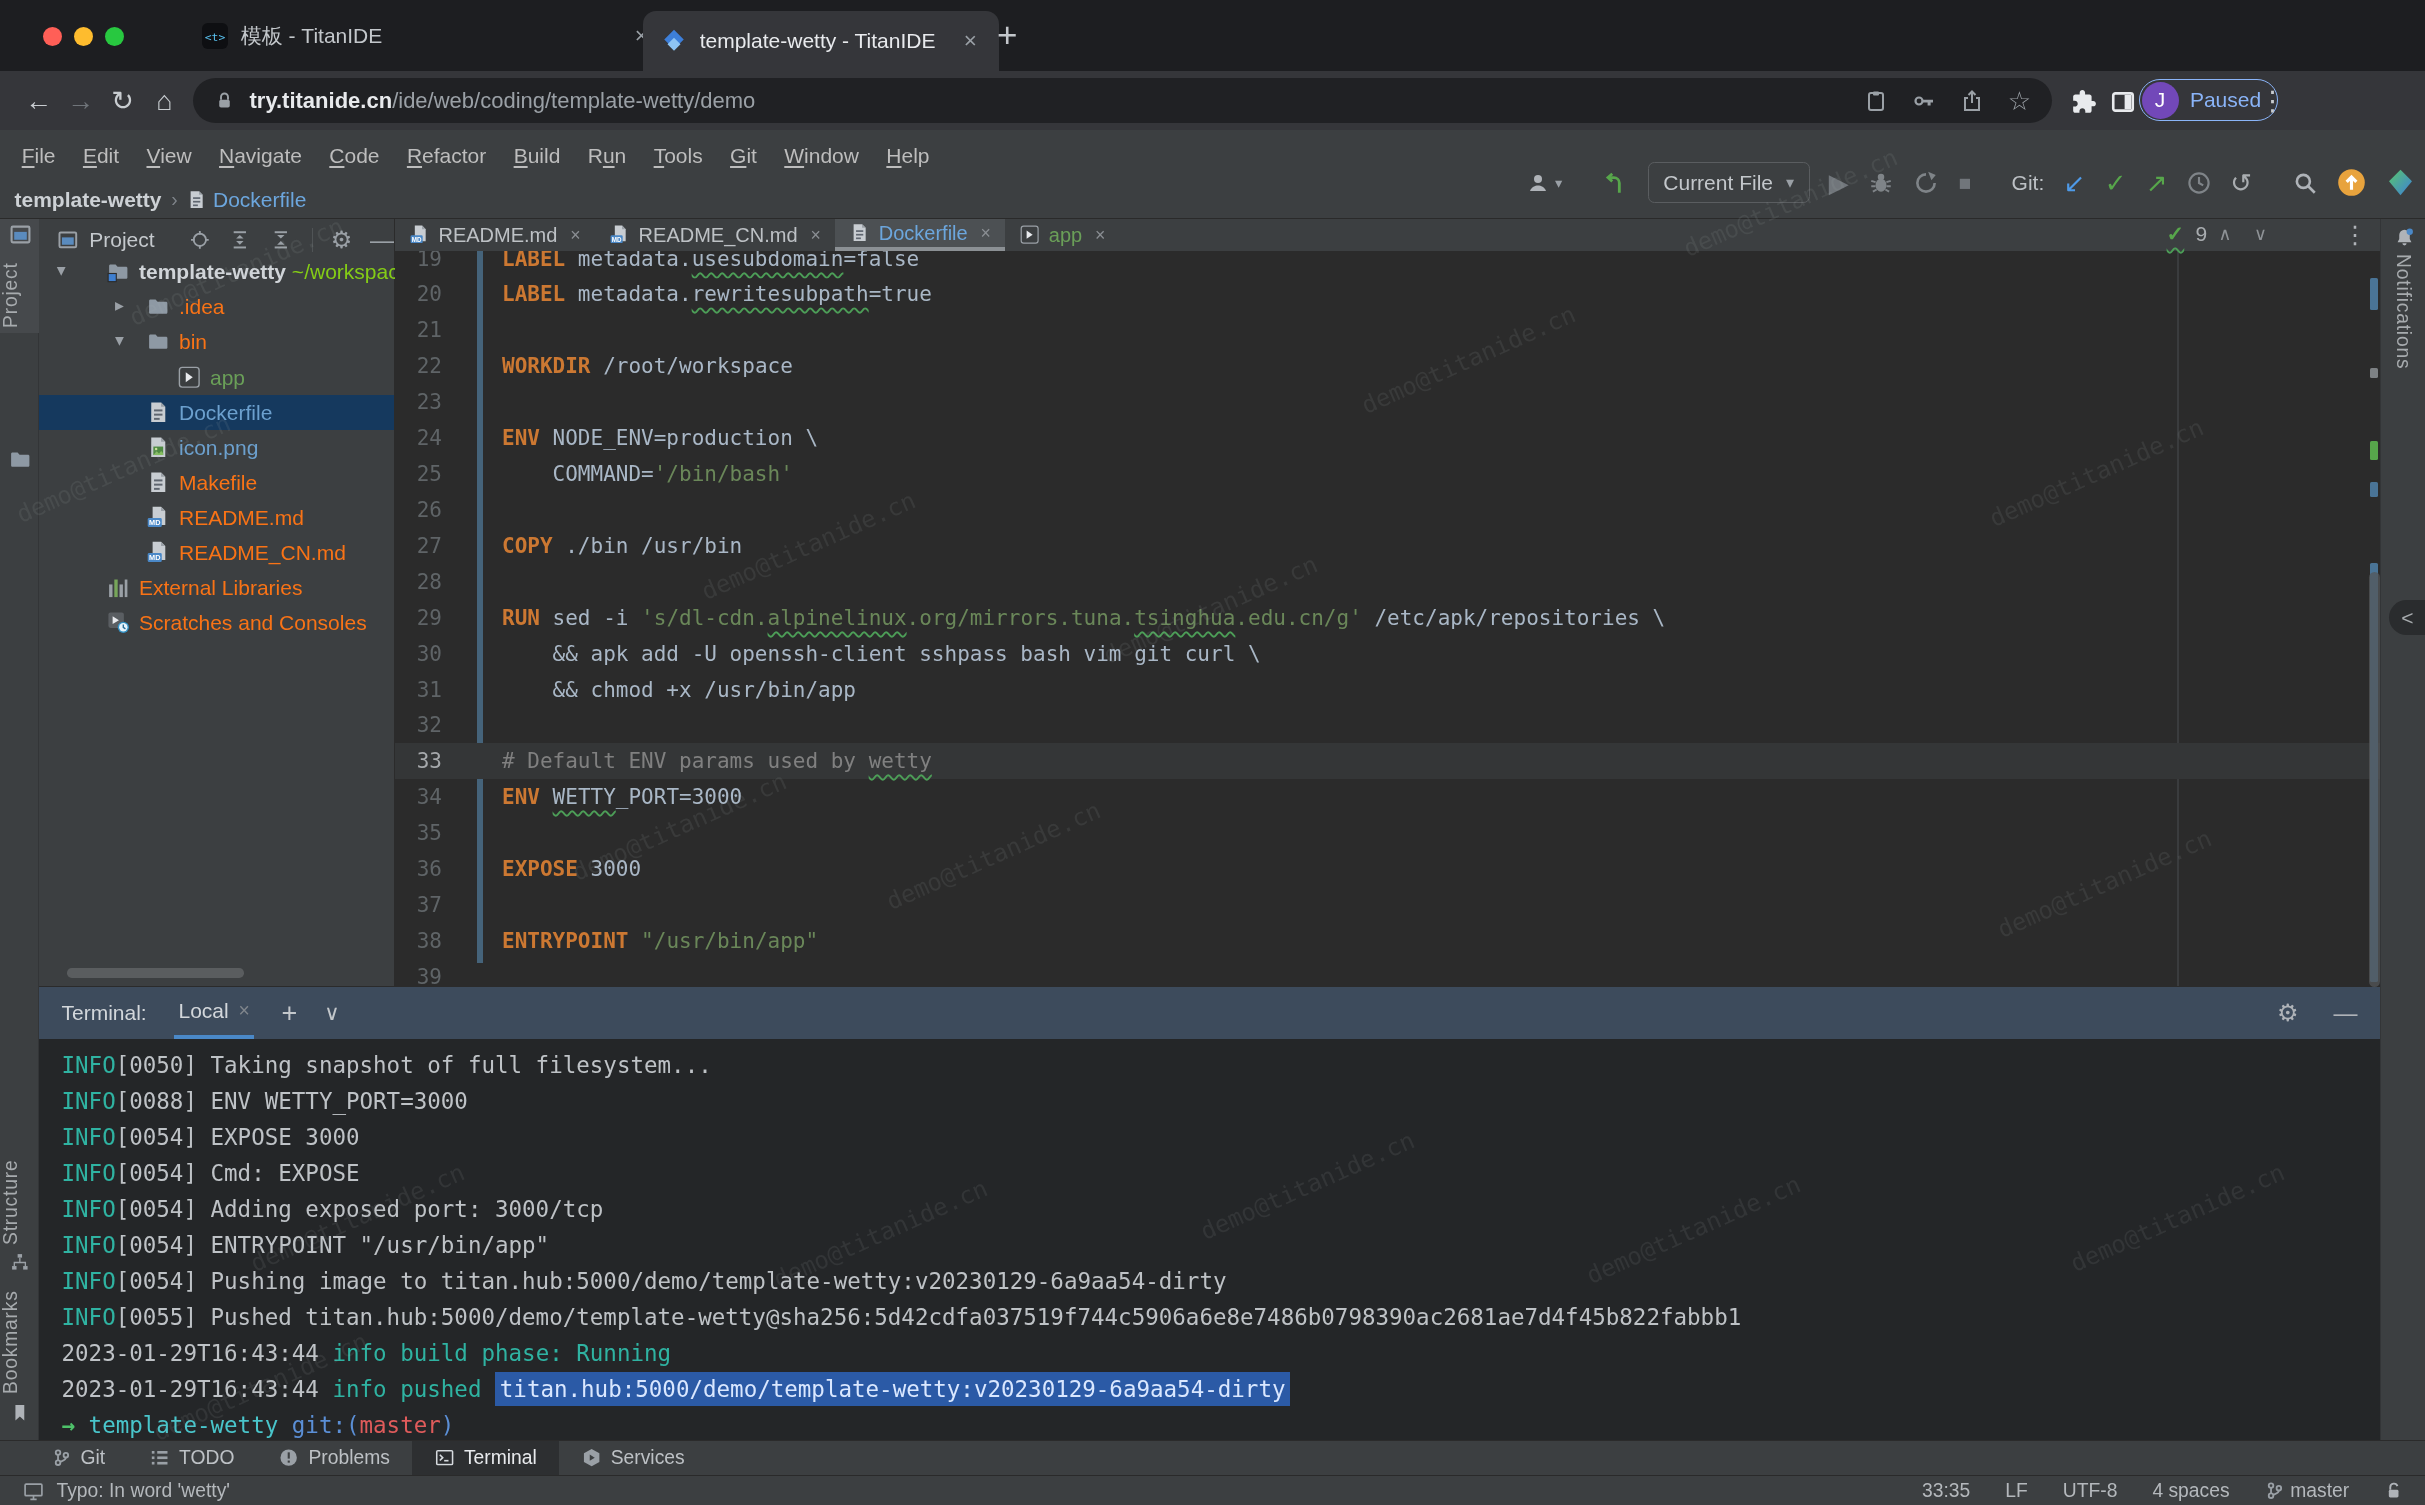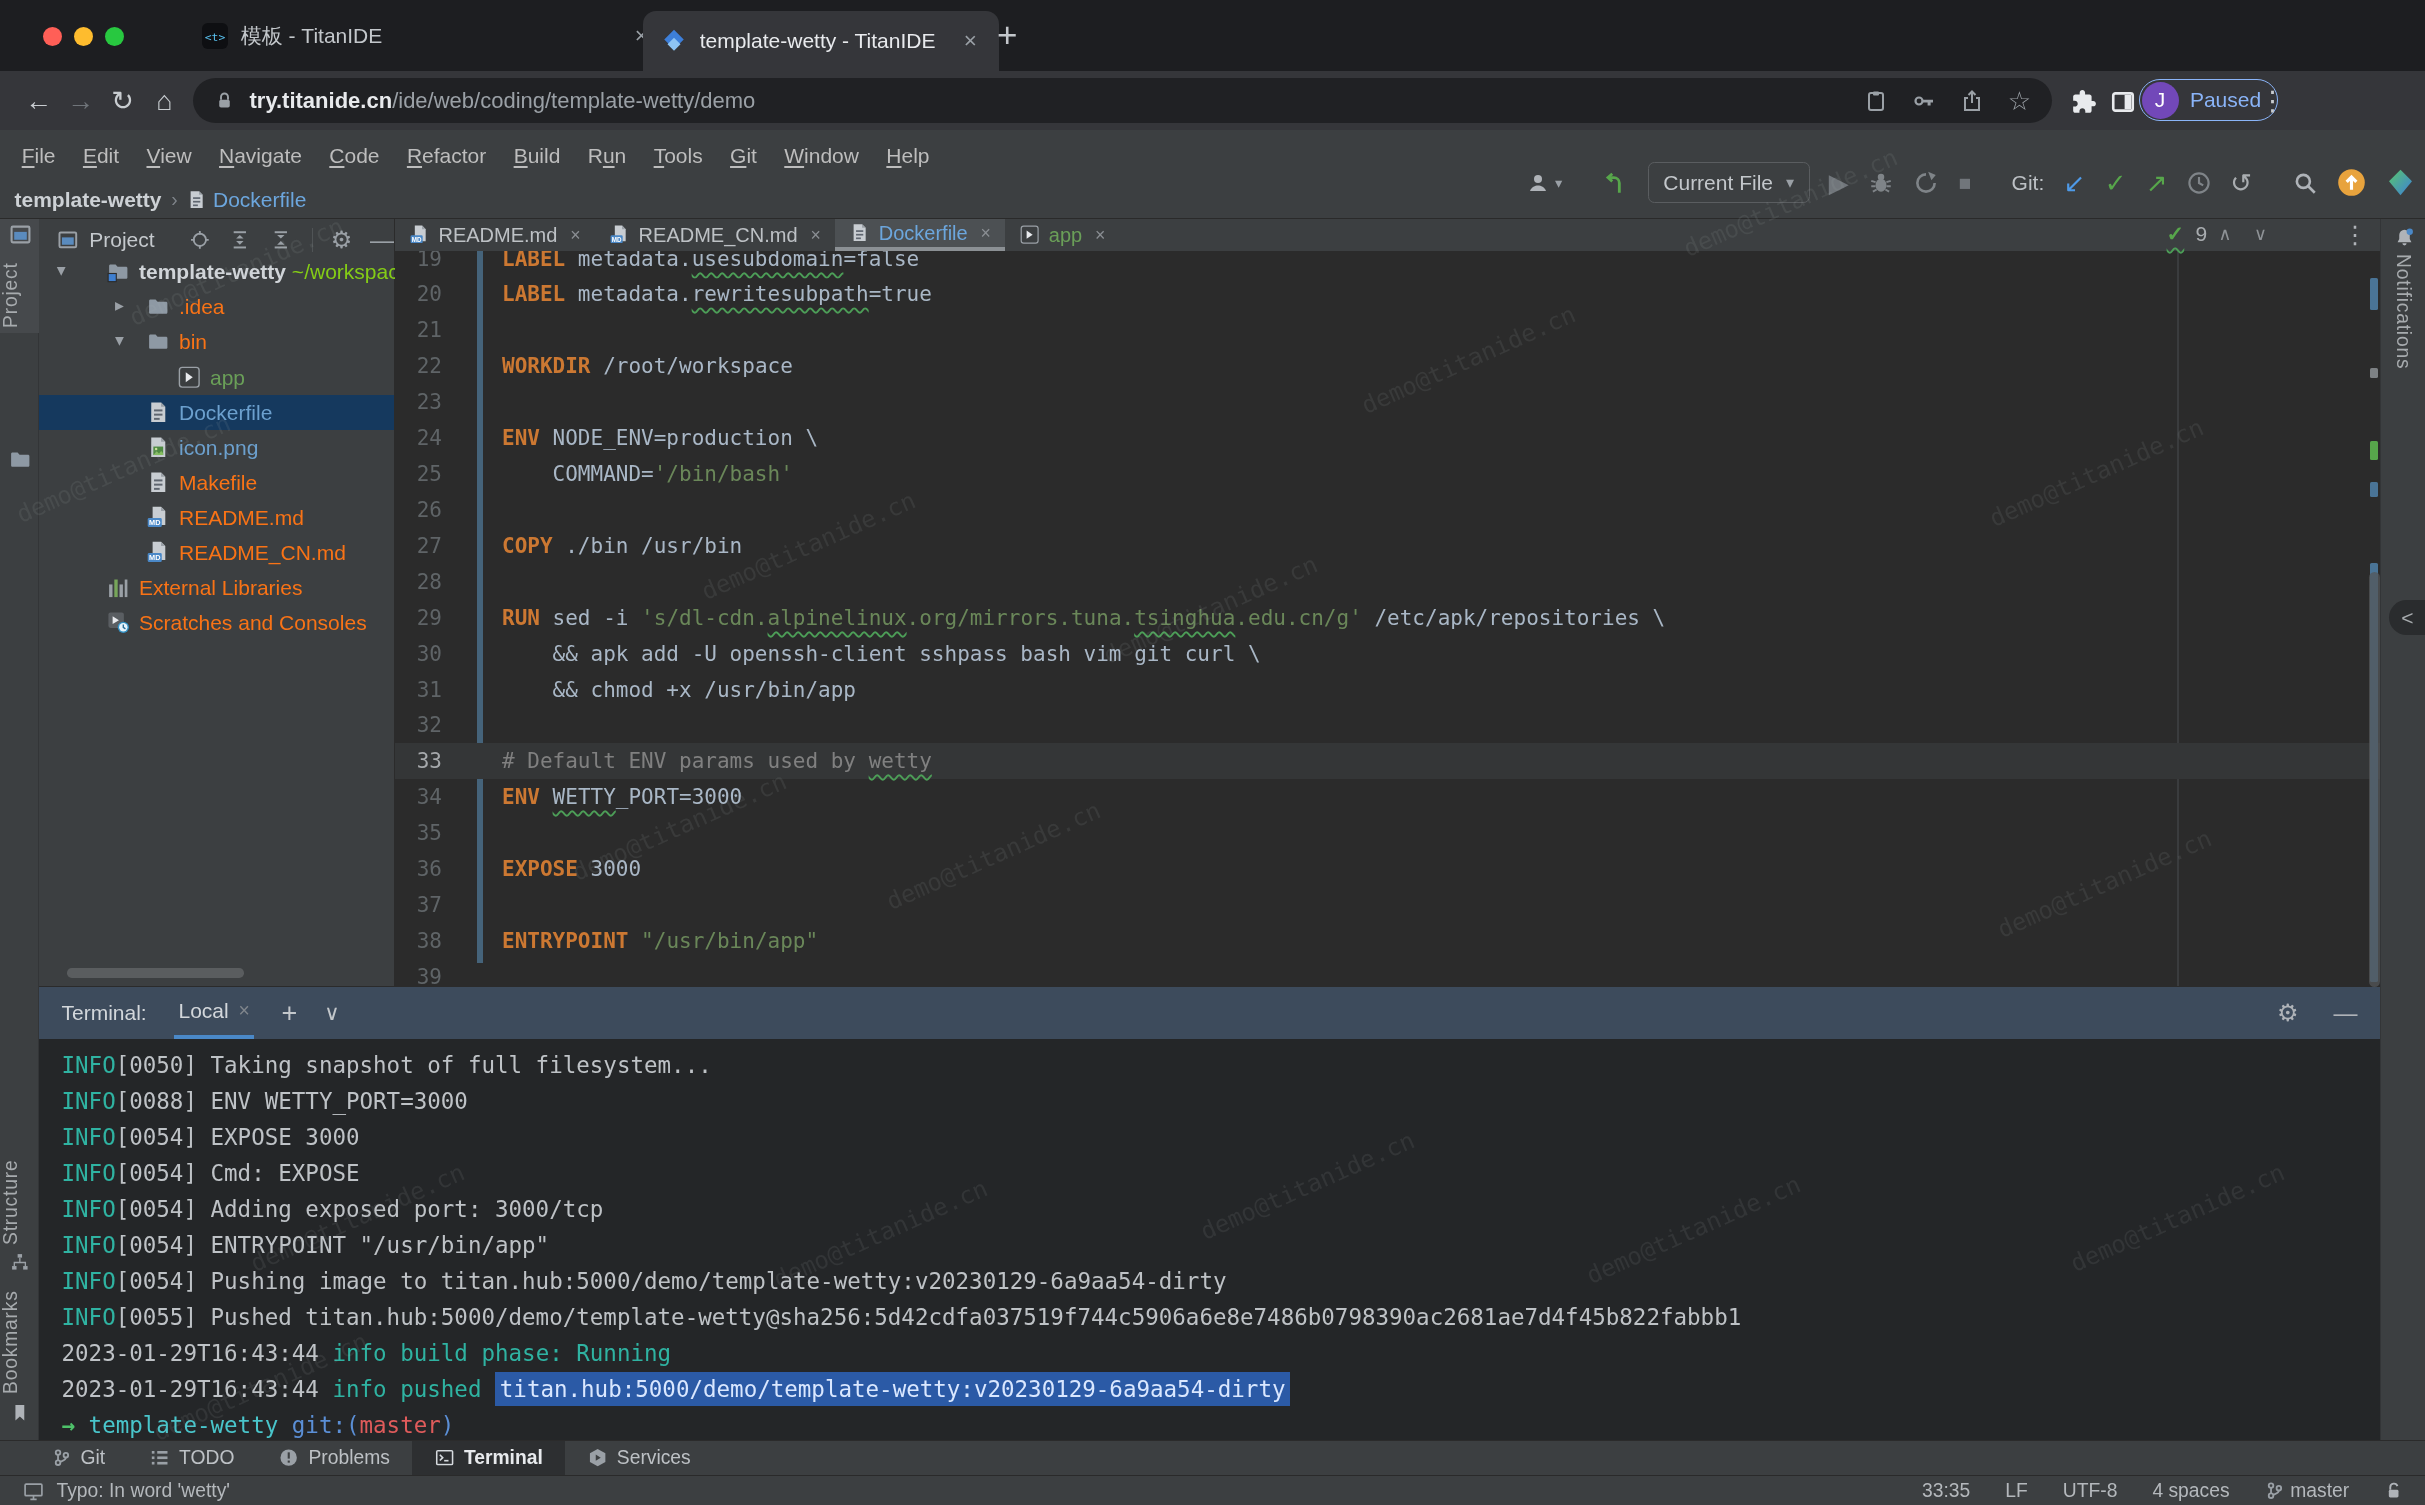--- a/index.html
+++ b/index.html
@@ -120,21 +120,21 @@
   .t-green{color:#4EC26A;font-weight:bold;}
   .t-cyan{color:#49C5CB;}
   .t-blue{color:#5B8FD6;}
   .t-red{color:#DF5B5B;}
 
   
   #bottombar{left:0;top:1440px;width:2426px;height:35px;background:#3C3F41;border-top:1.6px solid #2B2B2B;
     box-sizing:border-box;display:flex;align-items:center;font-size:19.3px;color:#BDC1C5;}
   .bitem{display:flex;align-items:center;gap:9.7px;height:100%;padding:0 22.5px;}
   .bitem .ic{width:19.3px;height:19.3px;}
-  .bitem.active{background:#2D2F31;color:#E8EAED;font-weight:bold;}
+  .bitem.active{background:#2D2F31;color:#E8EAED;}
   #statusbar{left:0;top:1475px;width:2426px;height:31px;background:#3C3F41;border-top:1.6px solid #2A2A2A;
     box-sizing:border-box;display:flex;align-items:center;font-size:19.3px;color:#B4B8BC;padding:0 22.5px;}
   #status-left{display:flex;align-items:center;gap:13px;}
   #status-right{margin-left:auto;display:flex;align-items:center;gap:35px;}
   #status-right .ic{width:19.3px;height:19.3px;}
   .branchwrap{display:flex;align-items:center;gap:6.4px;}
 
   
   .wm{position:absolute;font-family:"DejaVu Sans Mono",monospace;font-size:24px;color:rgba(175,180,186,0.11);
     transform:rotate(-24deg);pointer-events:none;white-space:nowrap;z-index:40;}

